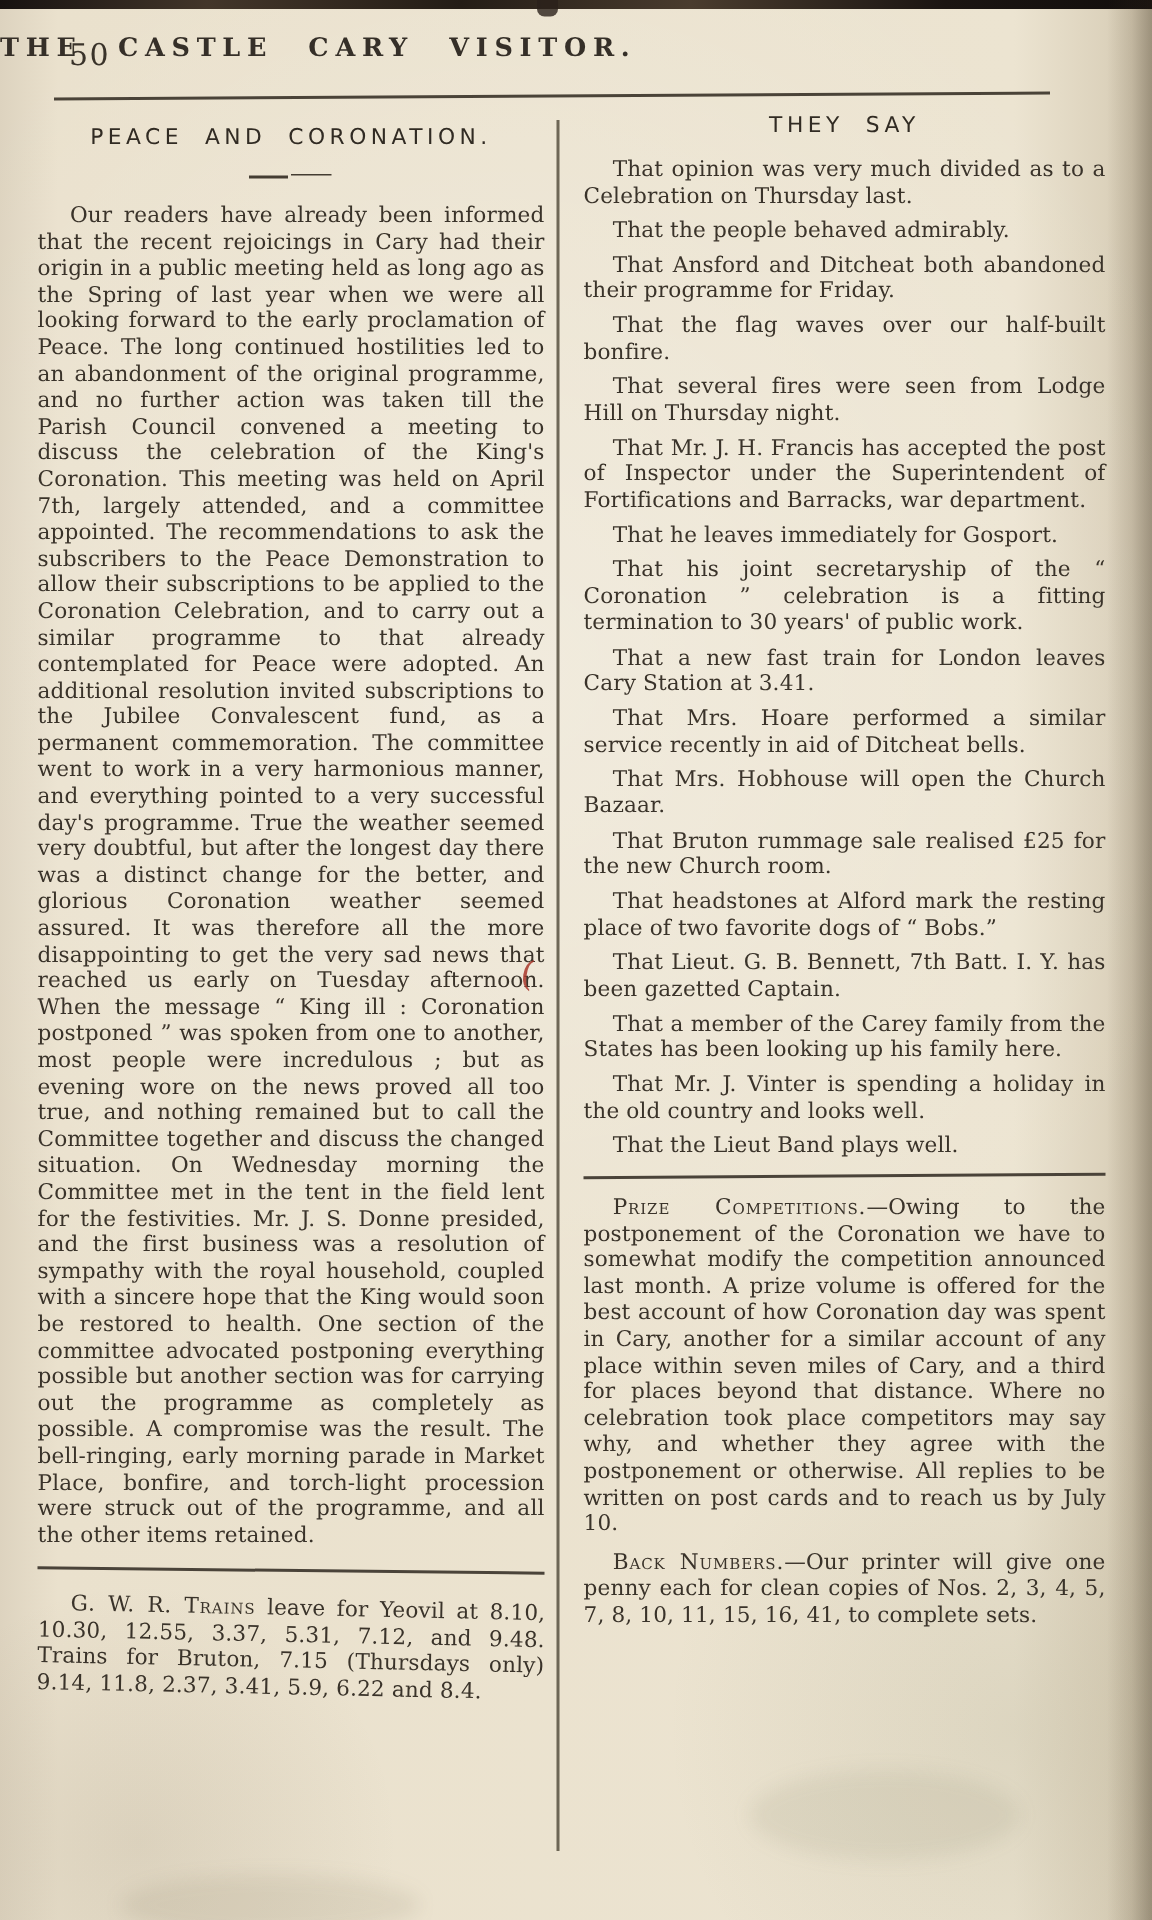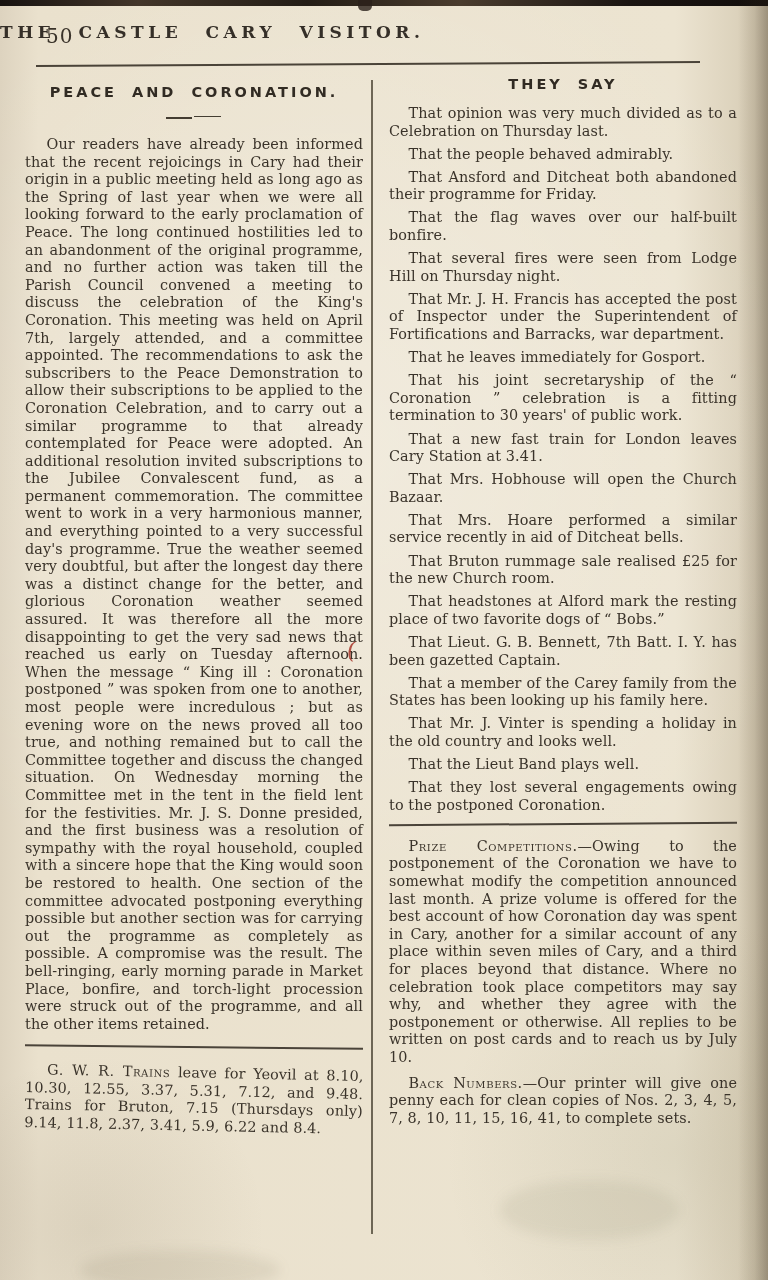--- a/index.html
+++ b/index.html
@@ -24,21 +24,21 @@
   
   .page-number{position:absolute;left:46px;top:24px;font-size:20px;letter-spacing:1px;}
   .masthead{position:absolute;left:0;top:22px;width:730px;text-align:left;
     font-size:17px;font-weight:bold;letter-spacing:4.5px;word-spacing:13px;color:#352f28;}
   .header-rule{position:absolute;left:36px;top:63px;width:664px;height:1.6px;background:#4a4338;transform:rotate(-0.35deg);}
   .column-divider{position:absolute;left:371px;top:80px;width:1.6px;height:1154px;background:#57503f;opacity:.85;}
   
   .col-left{position:absolute;left:25px;top:84px;width:338px;}
   .col-right{position:absolute;left:389px;top:76px;width:348px;}
   .article-heading{margin:0 0 13px 0;text-align:center;
-    font-family:"DejaVu Sans", sans-serif;font-weight:bold;font-size:14.5px;
+    font-family:"DejaVu Sans", sans-serif;font-weight:normal;font-size:14.5px;
     letter-spacing:3px;word-spacing:7px;color:#312b23;}
   .ornament{width:56px;height:8px;margin:0 auto 15px auto;position:relative;}
   .orn-a{position:absolute;left:0;top:4px;width:26px;height:1.8px;background:#443d32;display:block;}
   .orn-b{position:absolute;left:28px;top:2.5px;width:27px;height:1.8px;background:#443d32;display:block;}
   .body-text{font-size:14.4px;line-height:17.6px;text-align:justify;letter-spacing:.1px;}
   .article-body{margin:0;text-indent:1.5em;}
   .say-item{margin:0 0 5.5px 0;text-indent:1.35em;}
   .rule{height:1.5px;background:#4a4339;border:0;}
   .rule-left{margin:13px 0 13px 0;transform:rotate(0.6deg);}
   .rule-right{margin:9px 0 13px 0;transform:rotate(-0.4deg);}
@@ -91,29 +91,28 @@
     <div>
       <p class="body-text say-item">That opinion was very much divided as to a Celebration on Thursday last.</p>
         <p class="body-text say-item">That the people behaved admirably.</p>
         <p class="body-text say-item">That Ansford and Ditcheat both abandoned their programme for Friday.</p>
         <p class="body-text say-item">That the flag waves over our half-built bonfire.</p>
         <p class="body-text say-item">That several fires were seen from Lodge Hill on Thursday night.</p>
         <p class="body-text say-item">That Mr. J. H. Francis has accepted the post of Inspector under the Superintendent of Fortifications and Barracks, war department.</p>
         <p class="body-text say-item">That he leaves immediately for Gosport.</p>
         <p class="body-text say-item">That his joint secretaryship of the “ Coronation ” celebration is a fitting termination to 30 years' of public work.</p>
         <p class="body-text say-item">That a new fast train for London leaves Cary Station at 3.41.</p>
+        <p class="body-text say-item">That Mrs. Hoare performed a similar service recently in aid of Ditcheat bells.</p>
         <p class="body-text say-item">That Mrs. Hobhouse will open the Church Bazaar.</p>
-        <p class="body-text say-item">That Mrs. Hoare performed a similar service recently in aid of Ditcheat bells.</p>
         <p class="body-text say-item">That Bruton rummage sale realised £25 for the new Church room.</p>
         <p class="body-text say-item">That headstones at Alford mark the resting place of two favorite dogs of “ Bobs.”</p>
         <p class="body-text say-item">That Lieut. G. B. Bennett, 7th Batt. I. Y. has been gazetted Captain.</p>
         <p class="body-text say-item">That a member of the Carey family from the States has been looking up his family here.</p>
         <p class="body-text say-item">That Mr. J. Vinter is spending a holiday in the old country and looks well.</p>
         <p class="body-text say-item">That the Lieut Band plays well.</p>
-        <p class="body-text say-item">That they lost several engagements owing to the postponed Coronation.</p>
     </div>
 
     <div class="rule rule-right"></div>
 
     <p class="body-text note-para"><span class="lead-caps">Prize Competitions.</span><span>—Owing to the postponement of the Coronation we have to somewhat modify the competition announced last month.  A prize volume is offered for the best account of how Coronation day was spent in Cary, another for a similar account of any place within seven miles of Cary, and a third for places beyond that distance.  Where no celebration took place competitors may say why, and whether they agree with the postponement or otherwise.  All replies to be written on post cards and to reach us by July 10.</span></p>
 
     <p class="body-text note-para"><span class="lead-caps">Back Numbers.</span><span>—Our printer will give one penny each for clean copies of Nos. 2, 3, 4, 5, 7, 8, 10, 11, 15, 16, 41, to complete sets.</span></p>
   </div>
 
   <div class="red-pen-mark">(</div>

